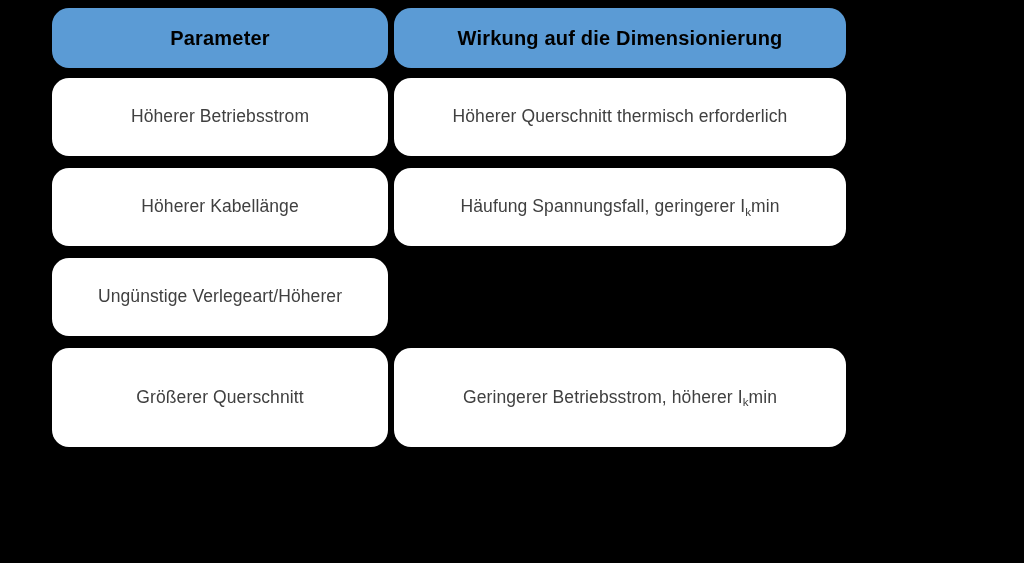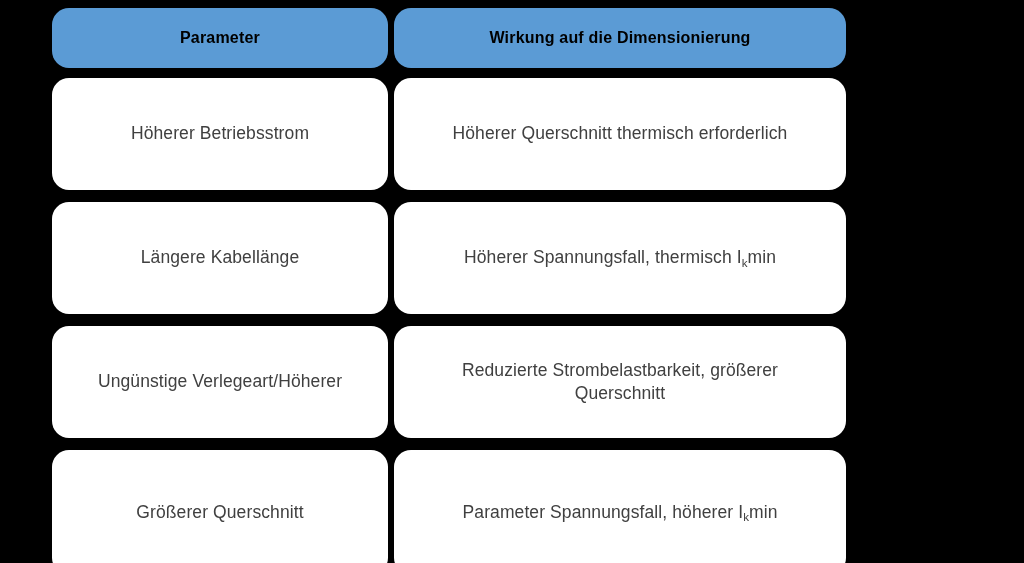--- a/index.html
+++ b/index.html
@@ -46,30 +46,30 @@
 
   .col-left  { width: 336px; flex: 0 0 336px; }
   .col-right { width: 452px; flex: 0 0 452px; justify-content: center; }
 
   .spacer-col { width: 6px; flex: 0 0 6px; }
 
   .header-row .cell {
     background: #5b9bd5;
     color: #000000;
     font-weight: bold;
-    font-size: 16px;
+    font-size: 20px;
     letter-spacing: 0.2px;
   }
 
   .row-gap-header { height: 10px; }
   .row-gap        { height: 12px; }
 
   .h-header { height: 60px; }
-  .h-body   { height: 112px; }
-  .h-body-last { height: 125px; }
+  .h-body   { height: 78px; }
+  .h-body-last { height: 99px; }
 
   .cell-text {
     display: block;
     max-width: 100%;
   }
 
   sub {
     font-size: 0.66em;
     vertical-align: baseline;
     position: relative;
@@ -101,45 +101,42 @@
     <div class="spacer-col"></div>
     <div class="cell col-right h-body">
       <span class="cell-text">Höherer Querschnitt thermisch erforderlich</span>
     </div>
   </div>
 
   <div class="row-gap"></div>
 
   <div class="table-row">
     <div class="cell col-left h-body">
-      <span class="cell-text">Längere Kabellänge</span>
+      <span class="cell-text">Höherer Kabellänge</span>
     </div>
     <div class="spacer-col"></div>
     <div class="cell col-right h-body">
-      <span class="cell-text"><span>Höherer Spannungsfall, thermisch I</span><sub>k</sub><span>min</span></span>
+      <span class="cell-text"><span>Häufung Spannungsfall, geringerer I</span><sub>k</sub><span>min</span></span>
     </div>
   </div>
 
   <div class="row-gap"></div>
 
   <div class="table-row">
     <div class="cell col-left h-body">
       <span class="cell-text">Ungünstige Verlegeart/Höherer</span>
     </div>
     <div class="spacer-col"></div>
-    <div class="cell col-right h-body">
-      <span class="cell-text" style="max-width: 370px;">Reduzierte Strombelastbarkeit, größerer Querschnitt</span>
-    </div>
   </div>
 
   <div class="row-gap"></div>
 
   <div class="table-row">
     <div class="cell col-left h-body-last">
       <span class="cell-text">Größerer Querschnitt</span>
     </div>
     <div class="spacer-col"></div>
     <div class="cell col-right h-body-last">
-      <span class="cell-text"><span>Parameter Spannungsfall, höherer I</span><sub>k</sub><span>min</span></span>
+      <span class="cell-text"><span>Geringerer Betriebsstrom, höherer I</span><sub>k</sub><span>min</span></span>
     </div>
   </div>
 
 </div>
 
 </body></html>

